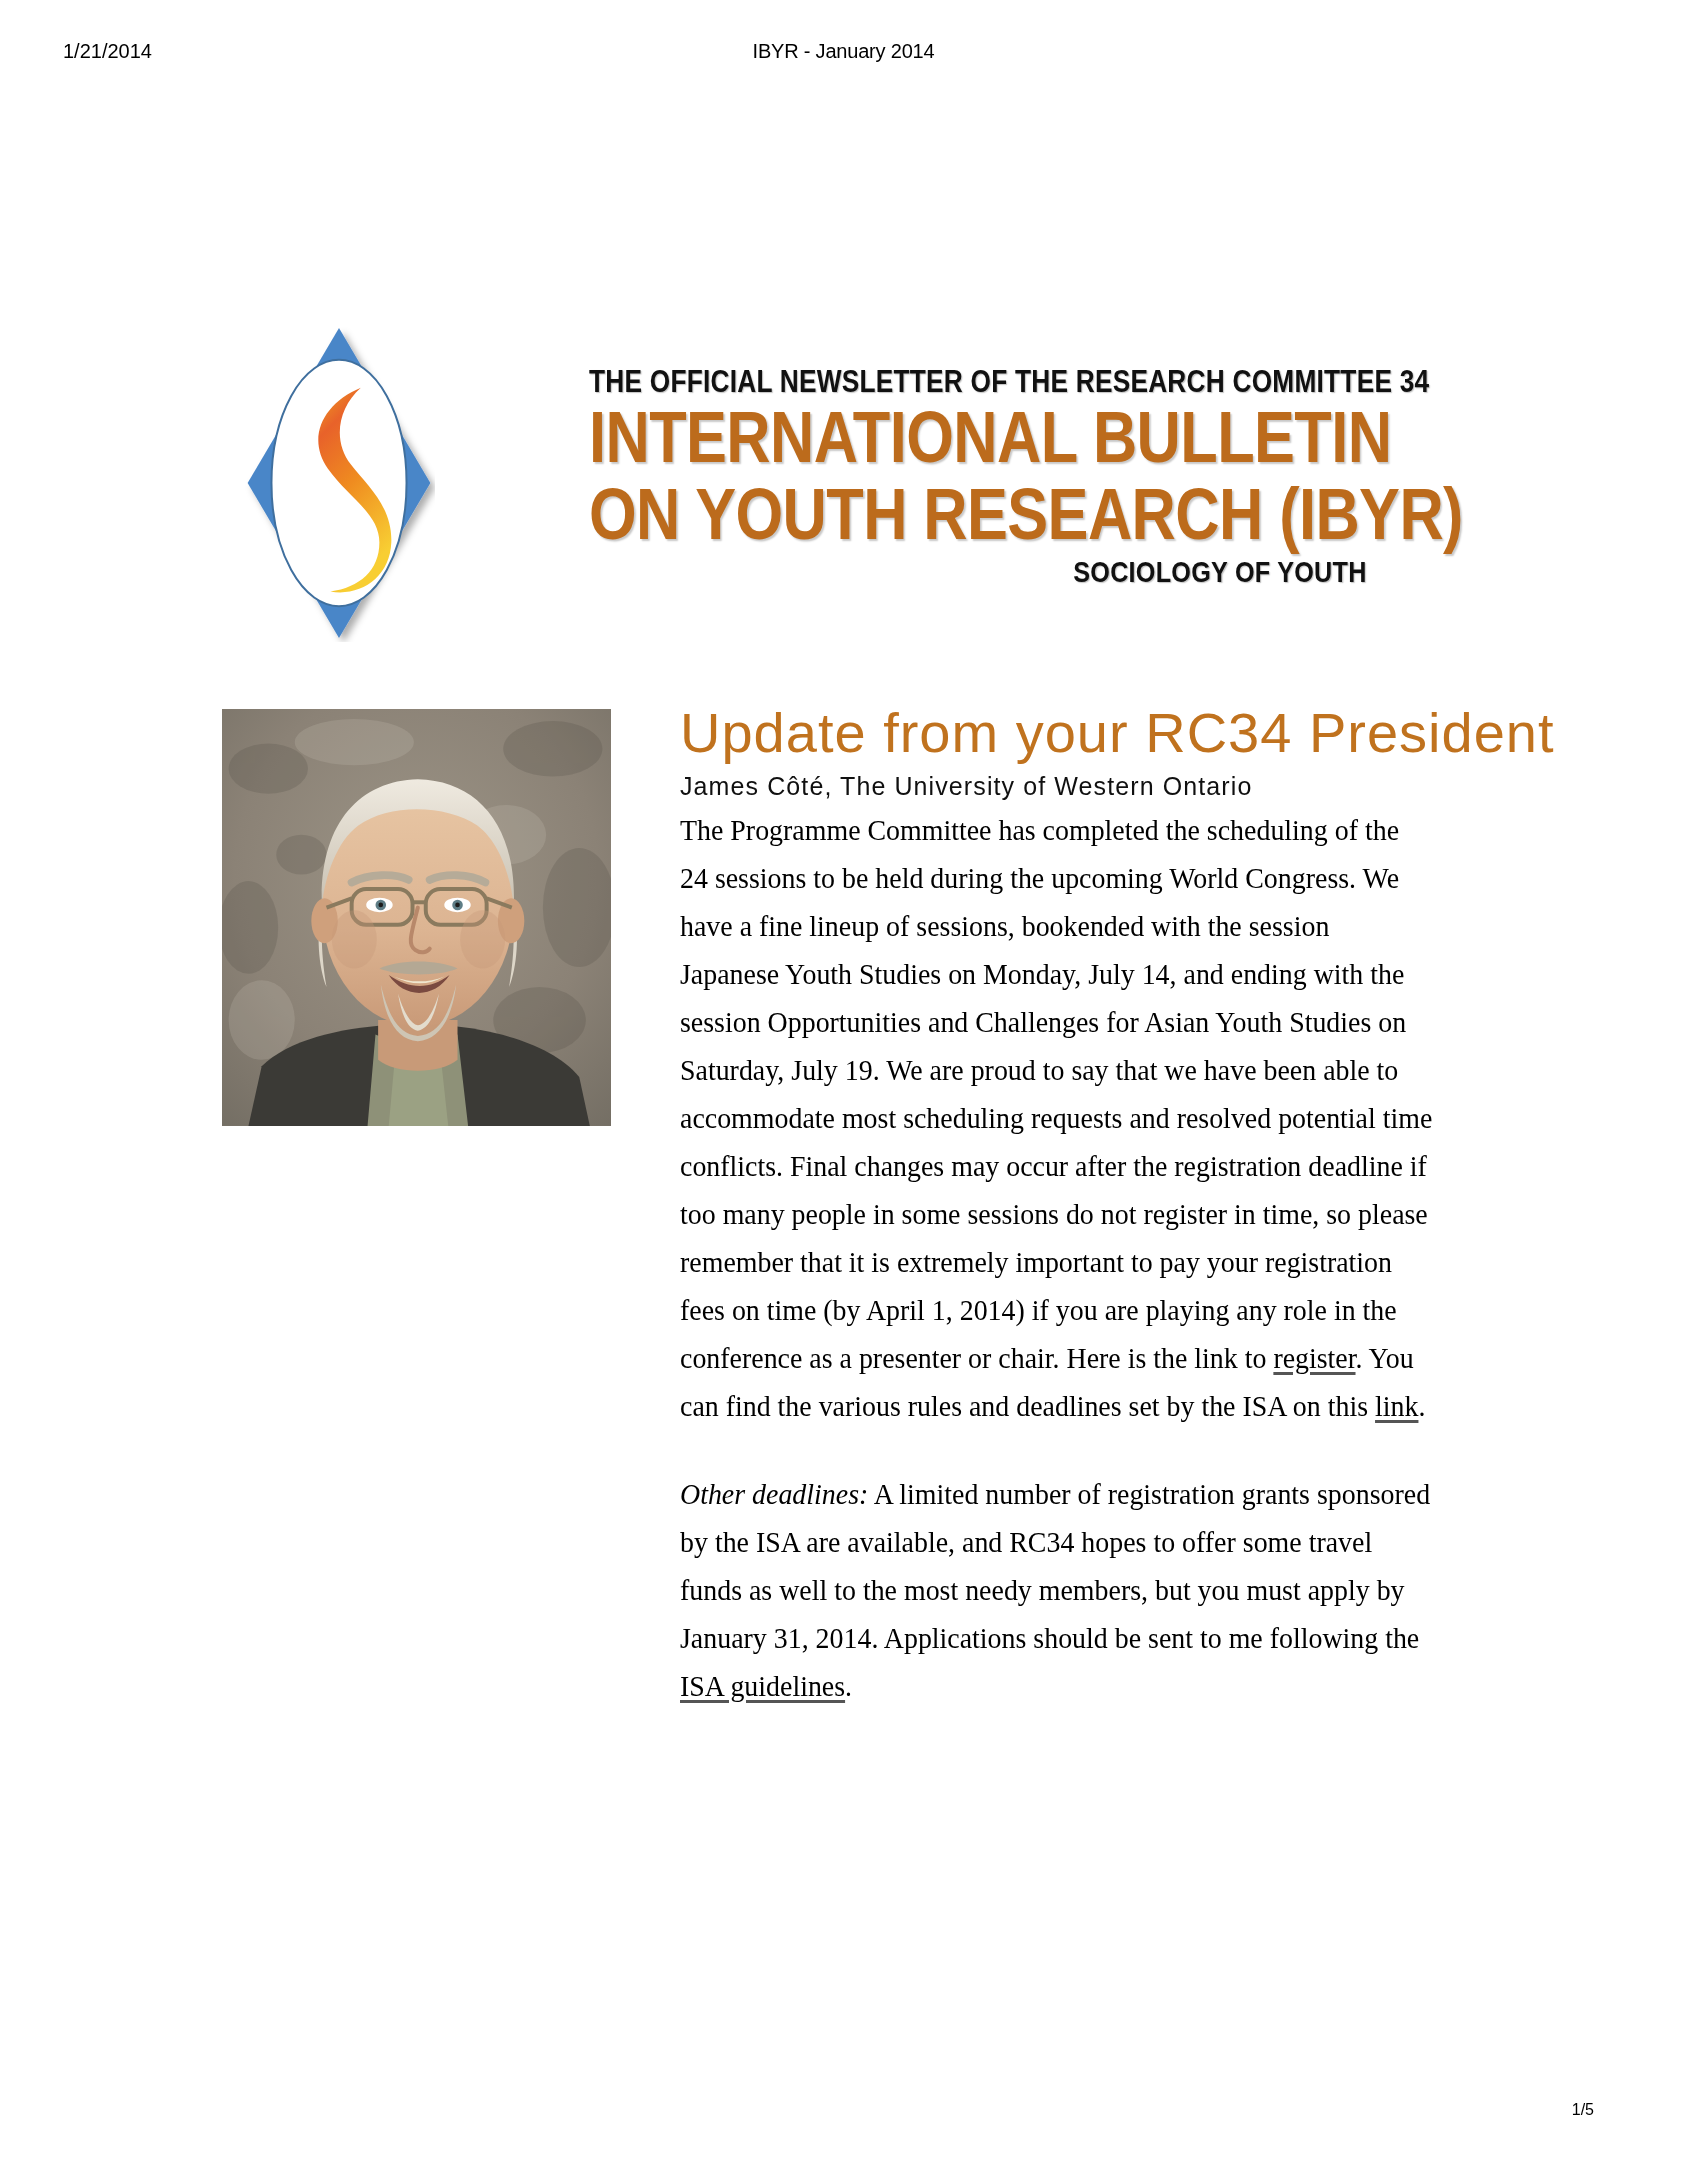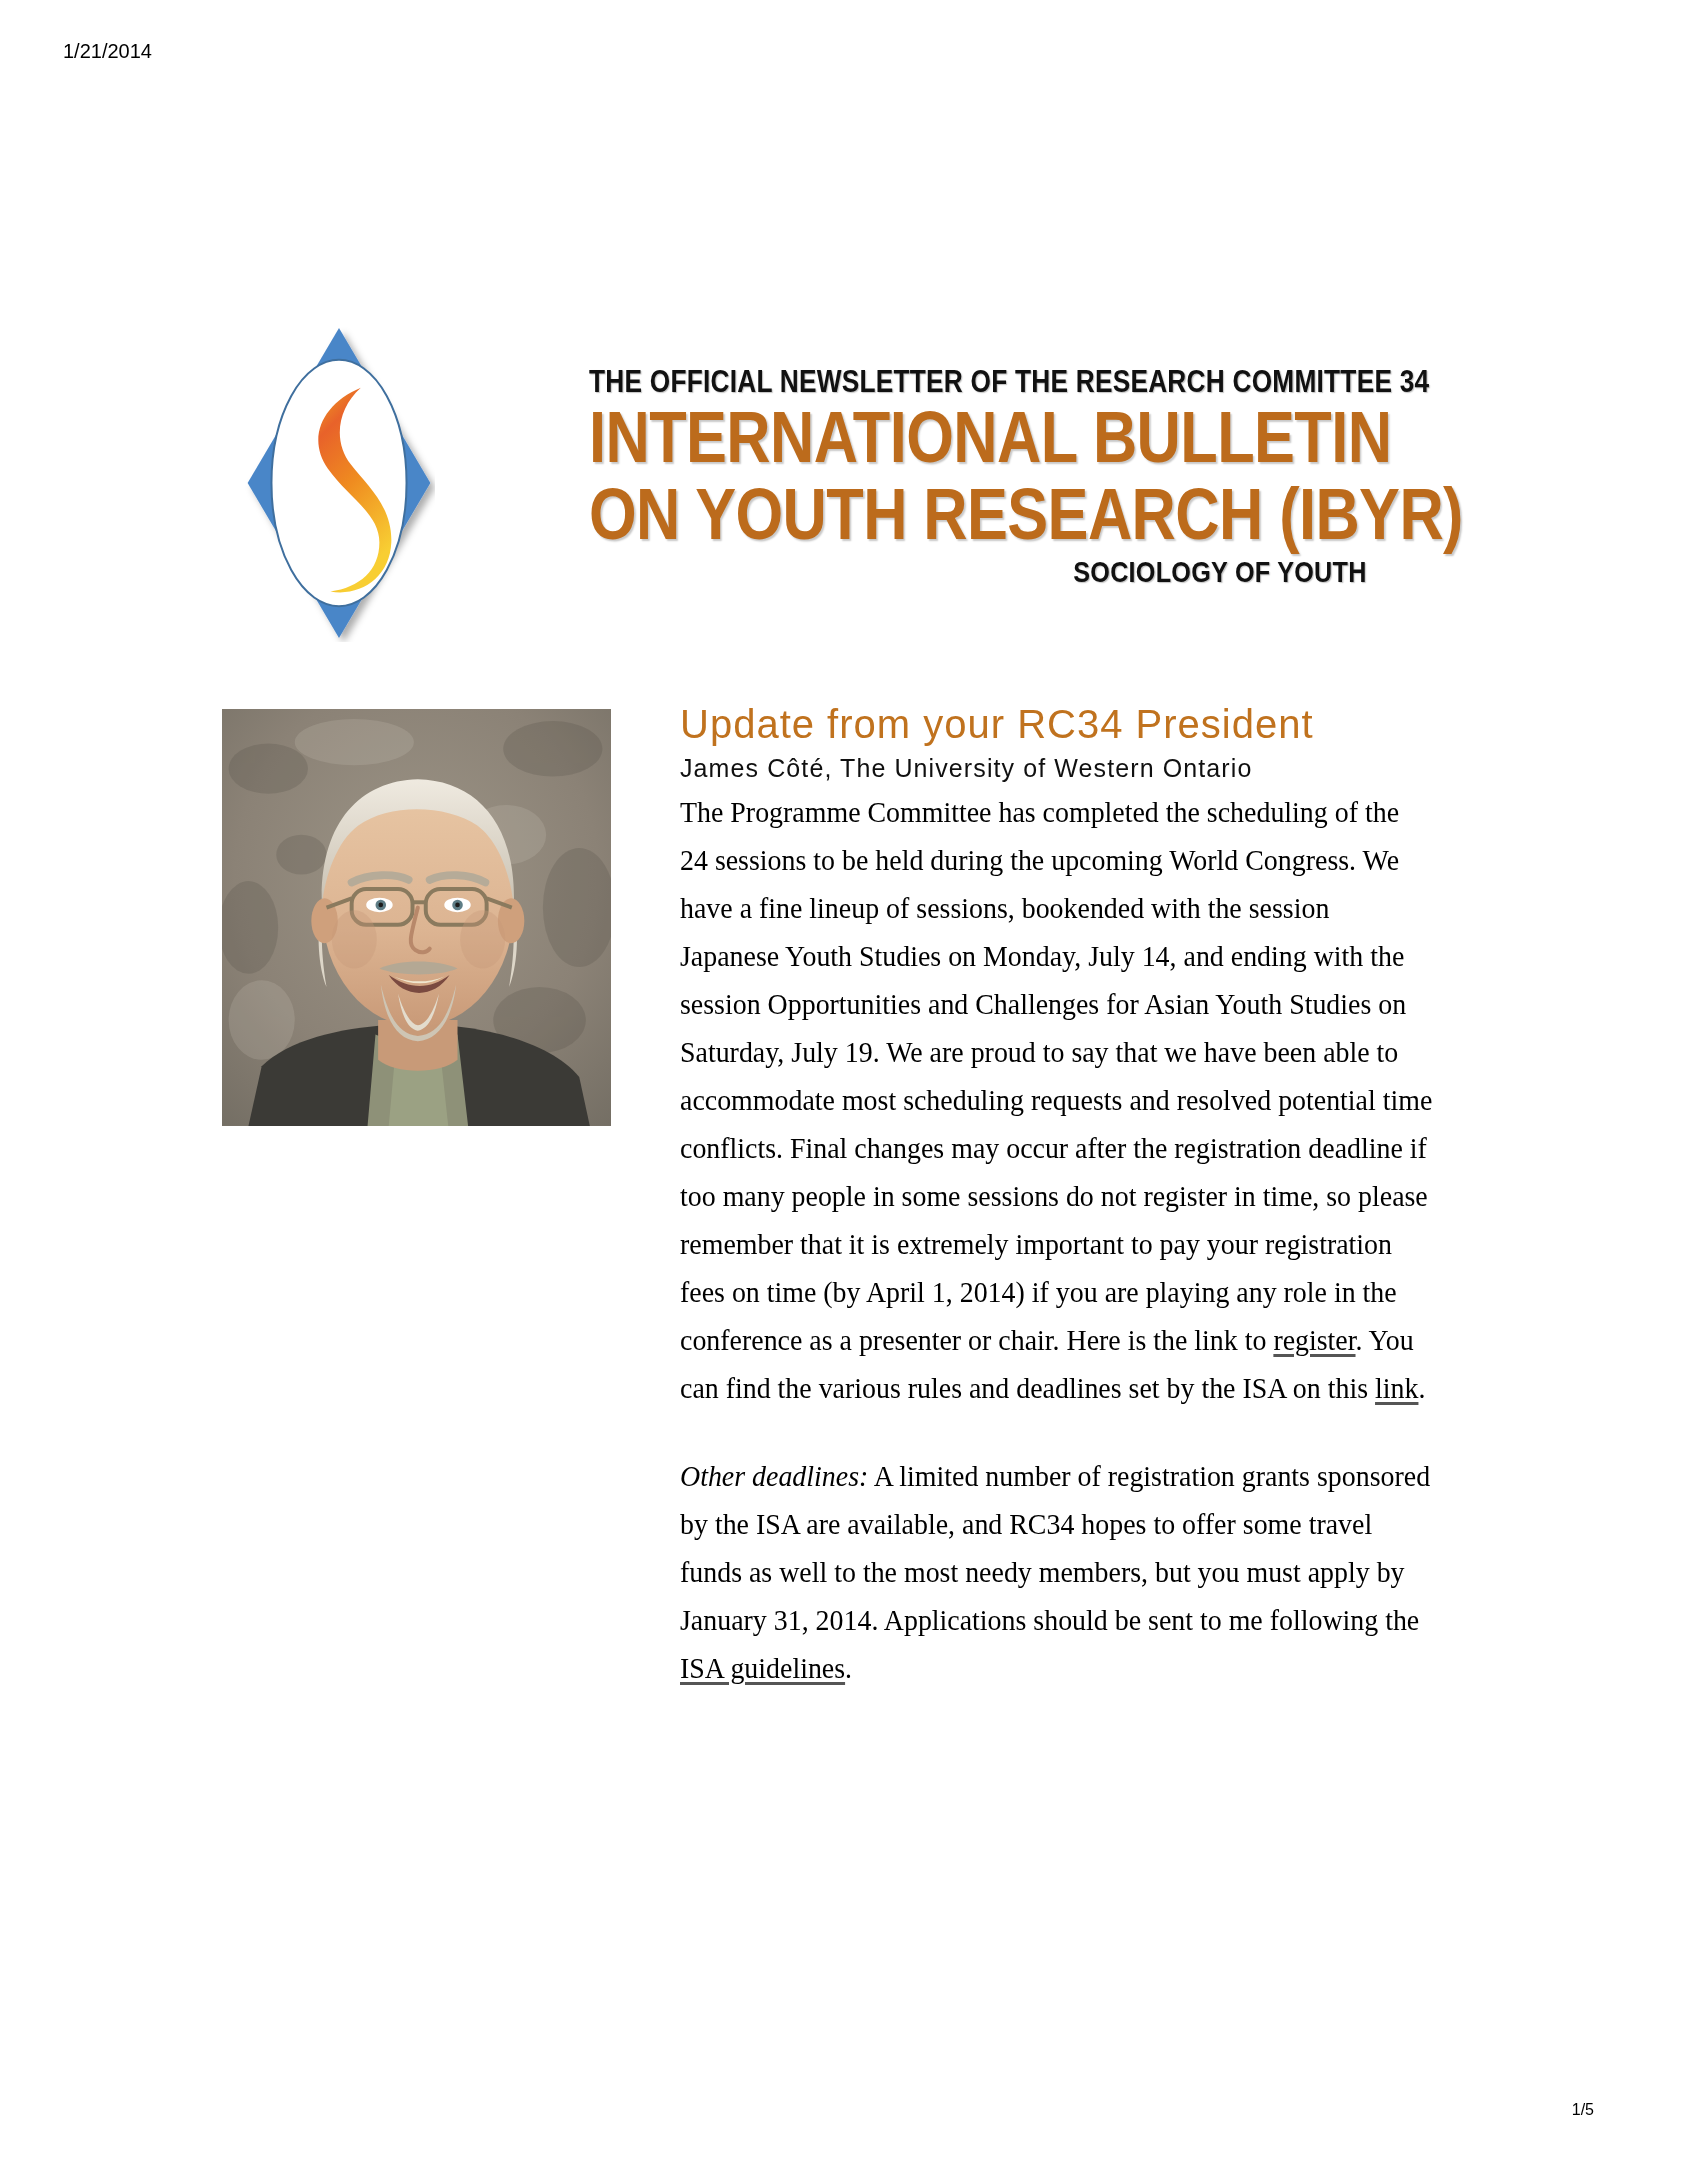--- a/index.html
+++ b/index.html
@@ -131,21 +131,21 @@
   .portrait svg { display: block; }
 
   .article {
     position: absolute;
     left: 680px;
     top: 703px;
     width: 754px;
   }
   .article-title {
     font-family: "Liberation Sans Narrow", "Liberation Sans", sans-serif;
-    font-size: 40px;
+    font-size: 56px;
     color: #C0721E;
     letter-spacing: 1px;
     line-height: 1.08;
     white-space: nowrap;
     margin: 0 0 9.3px 0;
     font-weight: normal;
   }
   .article-byline {
     font-family: "Liberation Sans Narrow", "Liberation Sans", sans-serif;
     font-size: 25px;
@@ -173,20 +173,21 @@
     text-underline-offset: 4px;
     color: #000;
   }
   .ital { font-style: italic; }
 </style>
 </head>
 <body>
 
 <div class="print-header">
   <div class="print-date">1/21/2014</div>
+  <div class="print-title">IBYR - January 2014</div>
 </div>
 
 <div class="masthead">
 
   <div class="logo-mark">
     <svg width="192" height="318" viewBox="0 0 290 480" xmlns="http://www.w3.org/2000/svg">
       <defs>
         <linearGradient id="flame" x1="0" y1="0" x2="0.35" y2="1">
           <stop offset="0%" stop-color="#F0A020"></stop>
           <stop offset="22%" stop-color="#E8622A"></stop>

